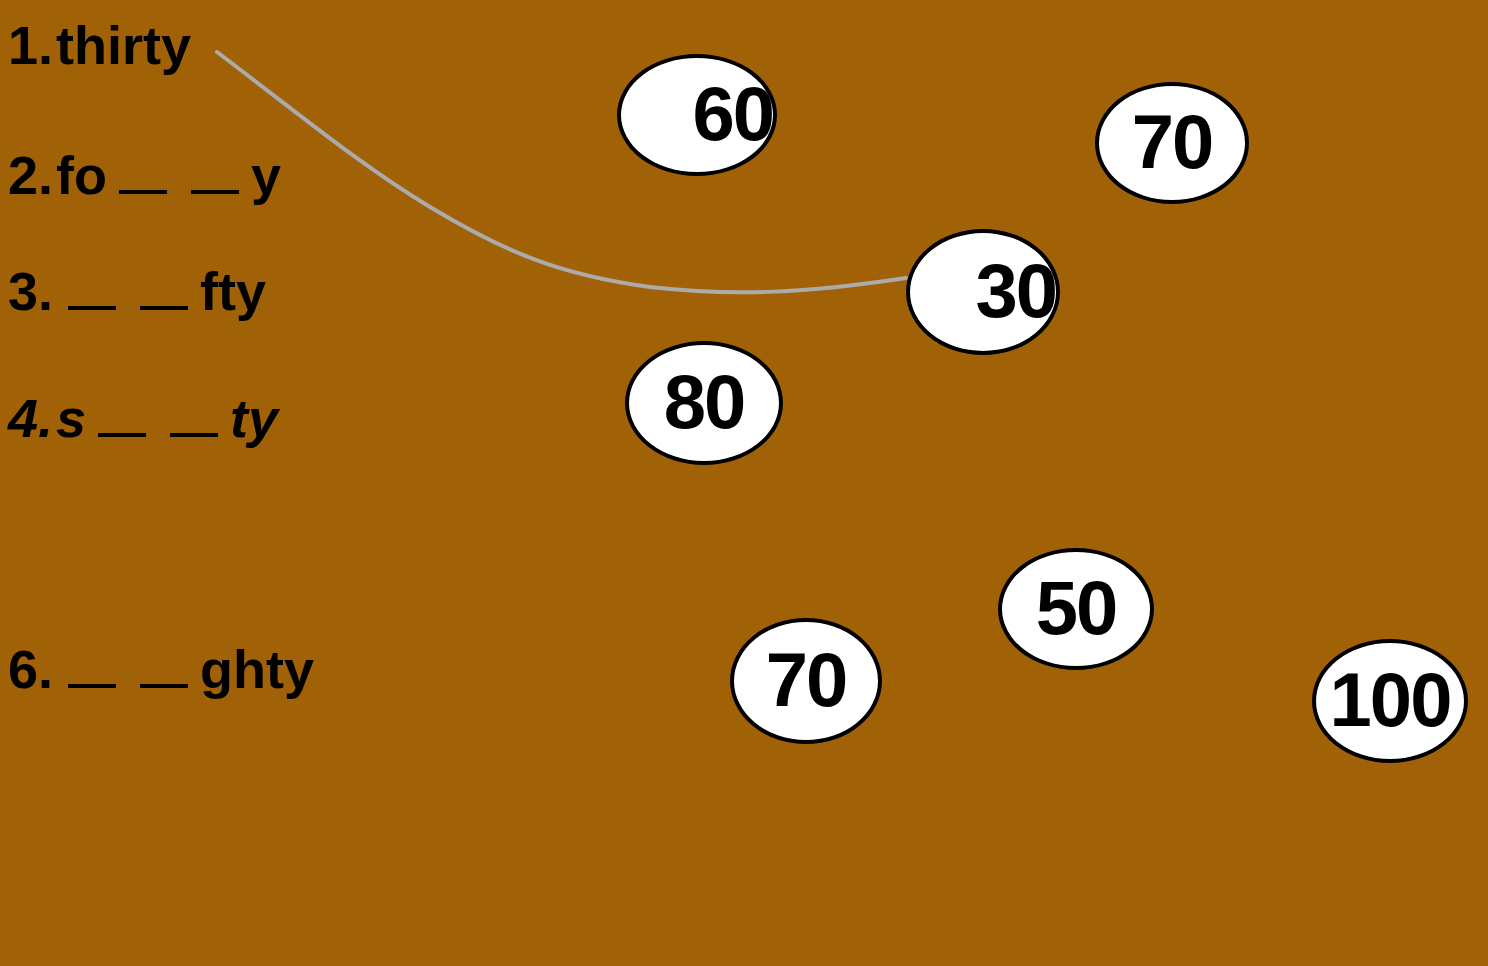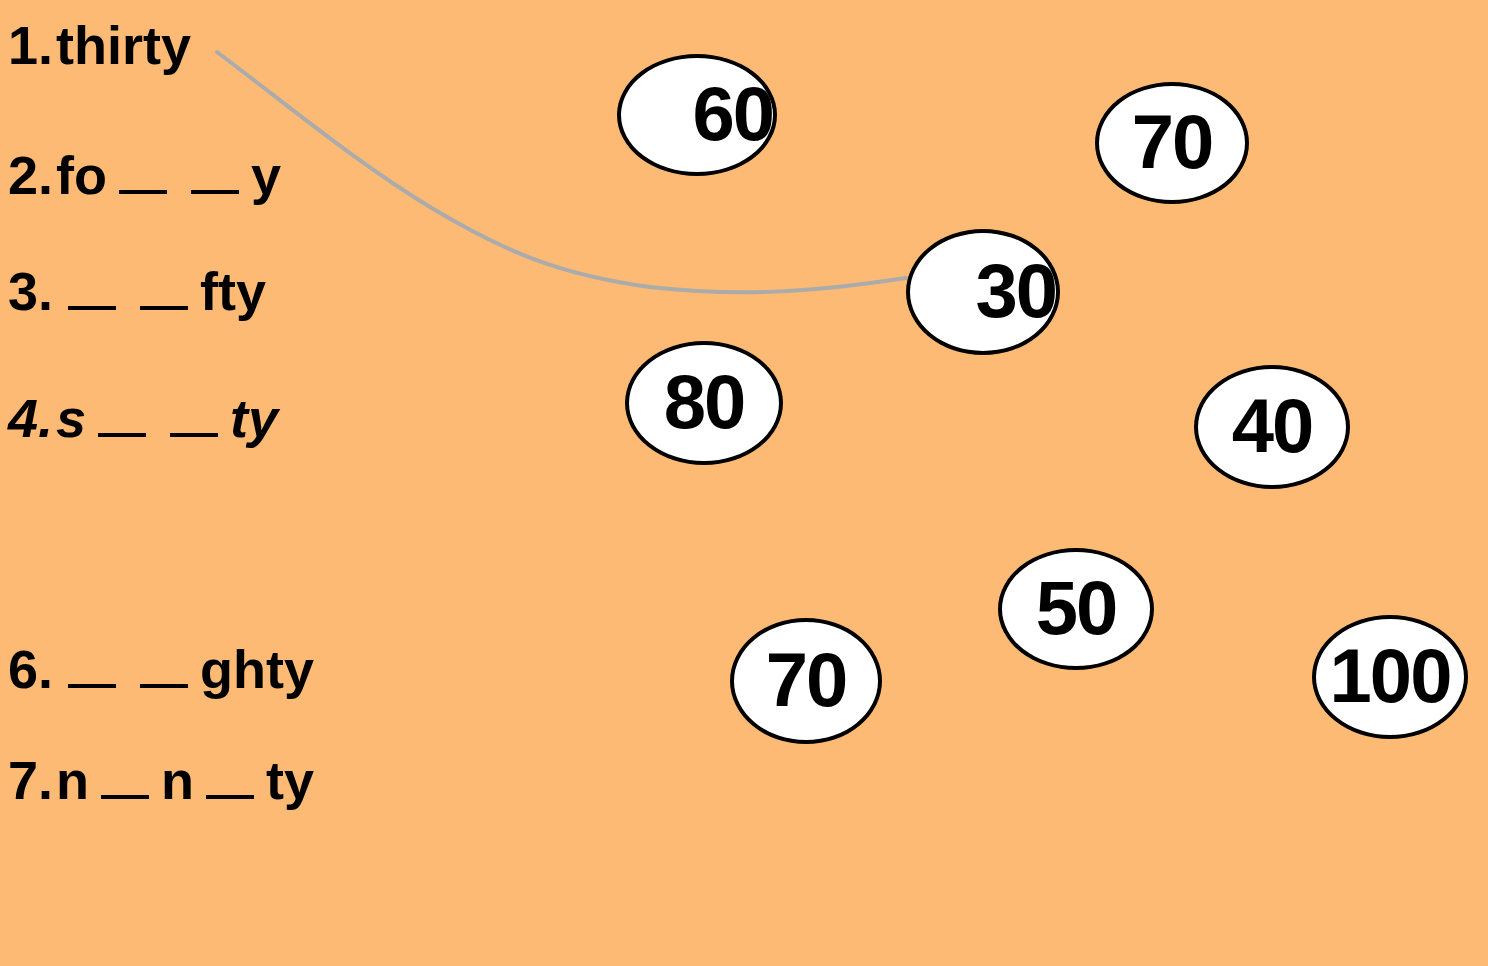--- a/index.html
+++ b/index.html
@@ -1,19 +1,19 @@
 <!DOCTYPE html>
 <html><head>
 <meta charset="utf-8">
 <style>
   html,body{margin:0;padding:0;background:#fff;}
   .page{
     position:relative;
     width:1488px;height:966px;
-    background:#fdba74;
+    background:#a16207;
     font-family:"Liberation Sans",sans-serif;
     color:#000;
     overflow:hidden;
   }
   .connector-layer{
     position:absolute;left:0;top:0;width:1488px;height:966px;
     pointer-events:none;
   }
   .row{
     position:absolute;left:8px;
@@ -53,38 +53,34 @@
 
 <div class="page" id="page">
   <svg class="connector-layer" width="1488" height="966" viewBox="0 0 1488 966" xmlns="http://www.w3.org/2000/svg">
     <path id="connector-path" fill="none" stroke-width="4" stroke-linecap="round" d="M 217 52 C 290 107, 360 165, 430 207 C 505 252, 560 275, 650 287 C 730 296, 800 294, 906 278" stroke="#ababab"></path>
   </svg>
 <div class="row" style="top: 18px;"><span class="num">1.</span><span class="frag">thirty</span></div>
     <div class="row" style="top: 148px;"><span class="num">2.</span><span class="frag">fo</span><span class="blank"></span><span class="blank"></span><span class="frag">y</span></div>
     <div class="row" style="top: 264px;"><span class="num">3.</span><span class="blank"></span><span class="blank"></span><span class="frag">fty</span></div>
     <div class="row" style="top: 391px; font-style: italic;"><span class="num">4.</span><span class="frag">s</span><span class="blank"></span><span class="blank"></span><span class="frag">ty</span></div>
     <div class="row" style="top: 642px;"><span class="num">6.</span><span class="blank"></span><span class="blank"></span><span class="frag">ghty</span></div>
-    <div class="row" style="top: 753px;"><span class="num">7.</span><span class="frag">n</span><span class="blank"></span><span class="frag">n</span><span class="blank"></span><span class="frag">ty</span></div>
     <div class="oval" style="left: 617px; top: 54px; width: 160px; height: 122px; justify-content: flex-end;">
       <span class="oval-num">60</span>
     </div>
     <div class="oval" style="left: 1095px; top: 82px; width: 154px; height: 122px;">
       <span class="oval-num">70</span>
     </div>
     <div class="oval" style="left: 906px; top: 229px; width: 154px; height: 126px; justify-content: flex-end;">
       <span class="oval-num">30</span>
     </div>
     <div class="oval" style="left: 625px; top: 341px; width: 158px; height: 124px;">
       <span class="oval-num">80</span>
     </div>
-    <div class="oval" style="left: 1194px; top: 365px; width: 156px; height: 124px;">
-      <span class="oval-num">40</span>
-    </div>
     <div class="oval" style="left: 998px; top: 548px; width: 156px; height: 122px;">
       <span class="oval-num">50</span>
     </div>
     <div class="oval" style="left: 730px; top: 618px; width: 152px; height: 126px;">
       <span class="oval-num">70</span>
     </div>
-    <div class="oval" style="left: 1312px; top: 615px; width: 156px; height: 124px;">
+    <div class="oval" style="left: 1312px; top: 639px; width: 156px; height: 124px;">
       <span class="oval-num">100</span>
     </div>
   </div>
 
 </body></html>

